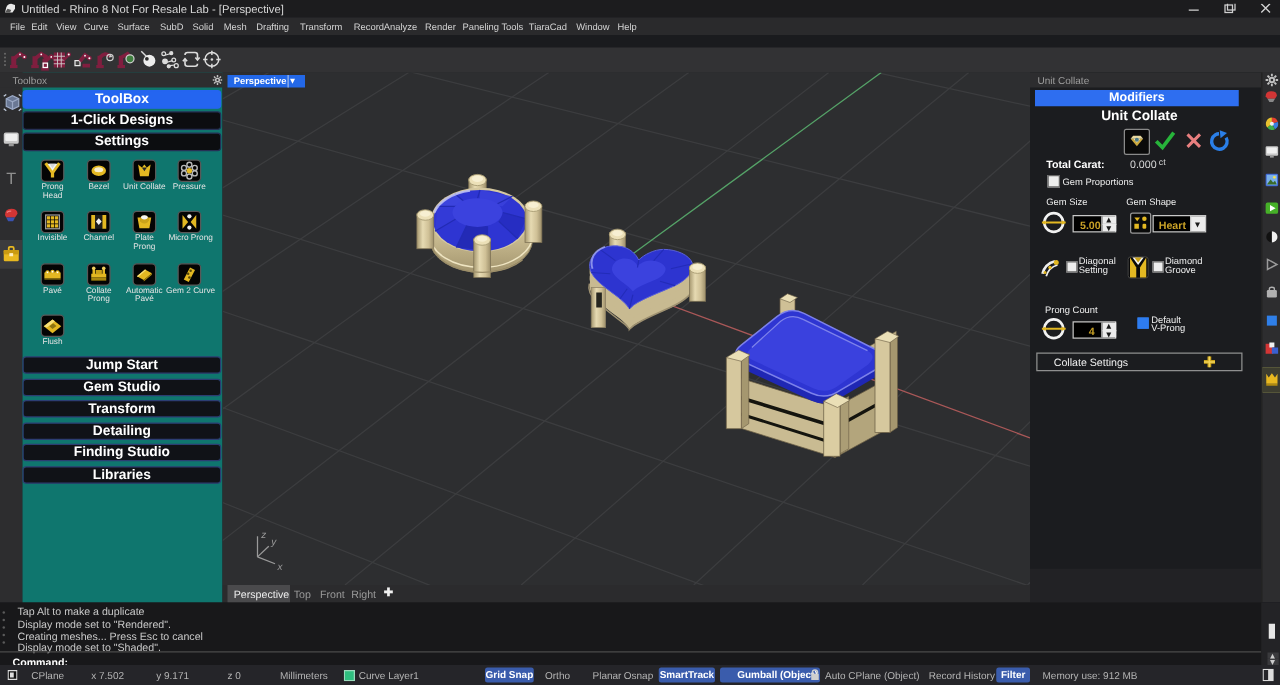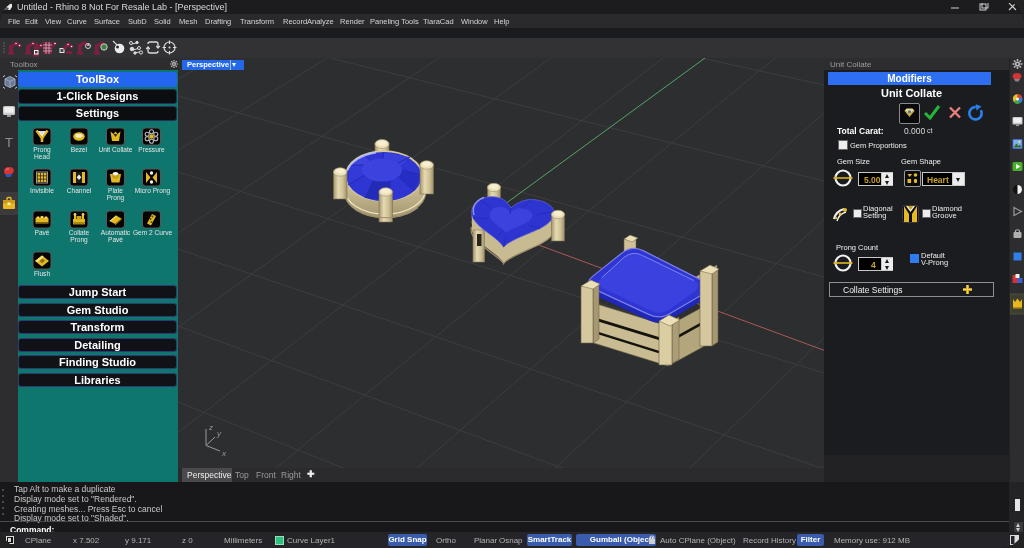--- a/index.html
+++ b/index.html
@@ -1,17 +1,17 @@
 <!DOCTYPE html>
 <html><head>
 <meta charset="utf-8">
 <style>
   html,body{margin:0;padding:0;background:#222;}
   #app{position:relative;width:1024px;height:548px;overflow:hidden;
-       font-family:"Liberation Sans",sans-serif;background:#1a1b1e;border-radius:23px;}
+       font-family:"Liberation Sans",sans-serif;background:#1a1b1e;}
   .abs{position:absolute;}
   
   #titlebar{left:0;top:0;width:1024px;height:14px;background:#1c1c1e;color:#d8d8d8;font-size:9px;}
   #menubar{left:0;top:14px;width:1024px;height:14px;background:#2a2a2c;color:#d4d4d4;font-size:7.5px;}
   #menubar span{position:absolute;top:3px;}
   #tabrow{left:0;top:28px;width:1024px;height:10px;background:#3a3a3d;}
   #toolbar{left:0;top:38px;width:1024px;height:20px;background:#323234;border-bottom:1px solid #262628;}
   
   #leftstrip{left:0;top:58px;width:18px;height:424px;background:#2d2d2f;border-right:1px solid #222;}
   #rightstrip{left:1009px;top:58px;width:15px;height:424px;background:#2d2d2f;border-left:1px solid #222;}

